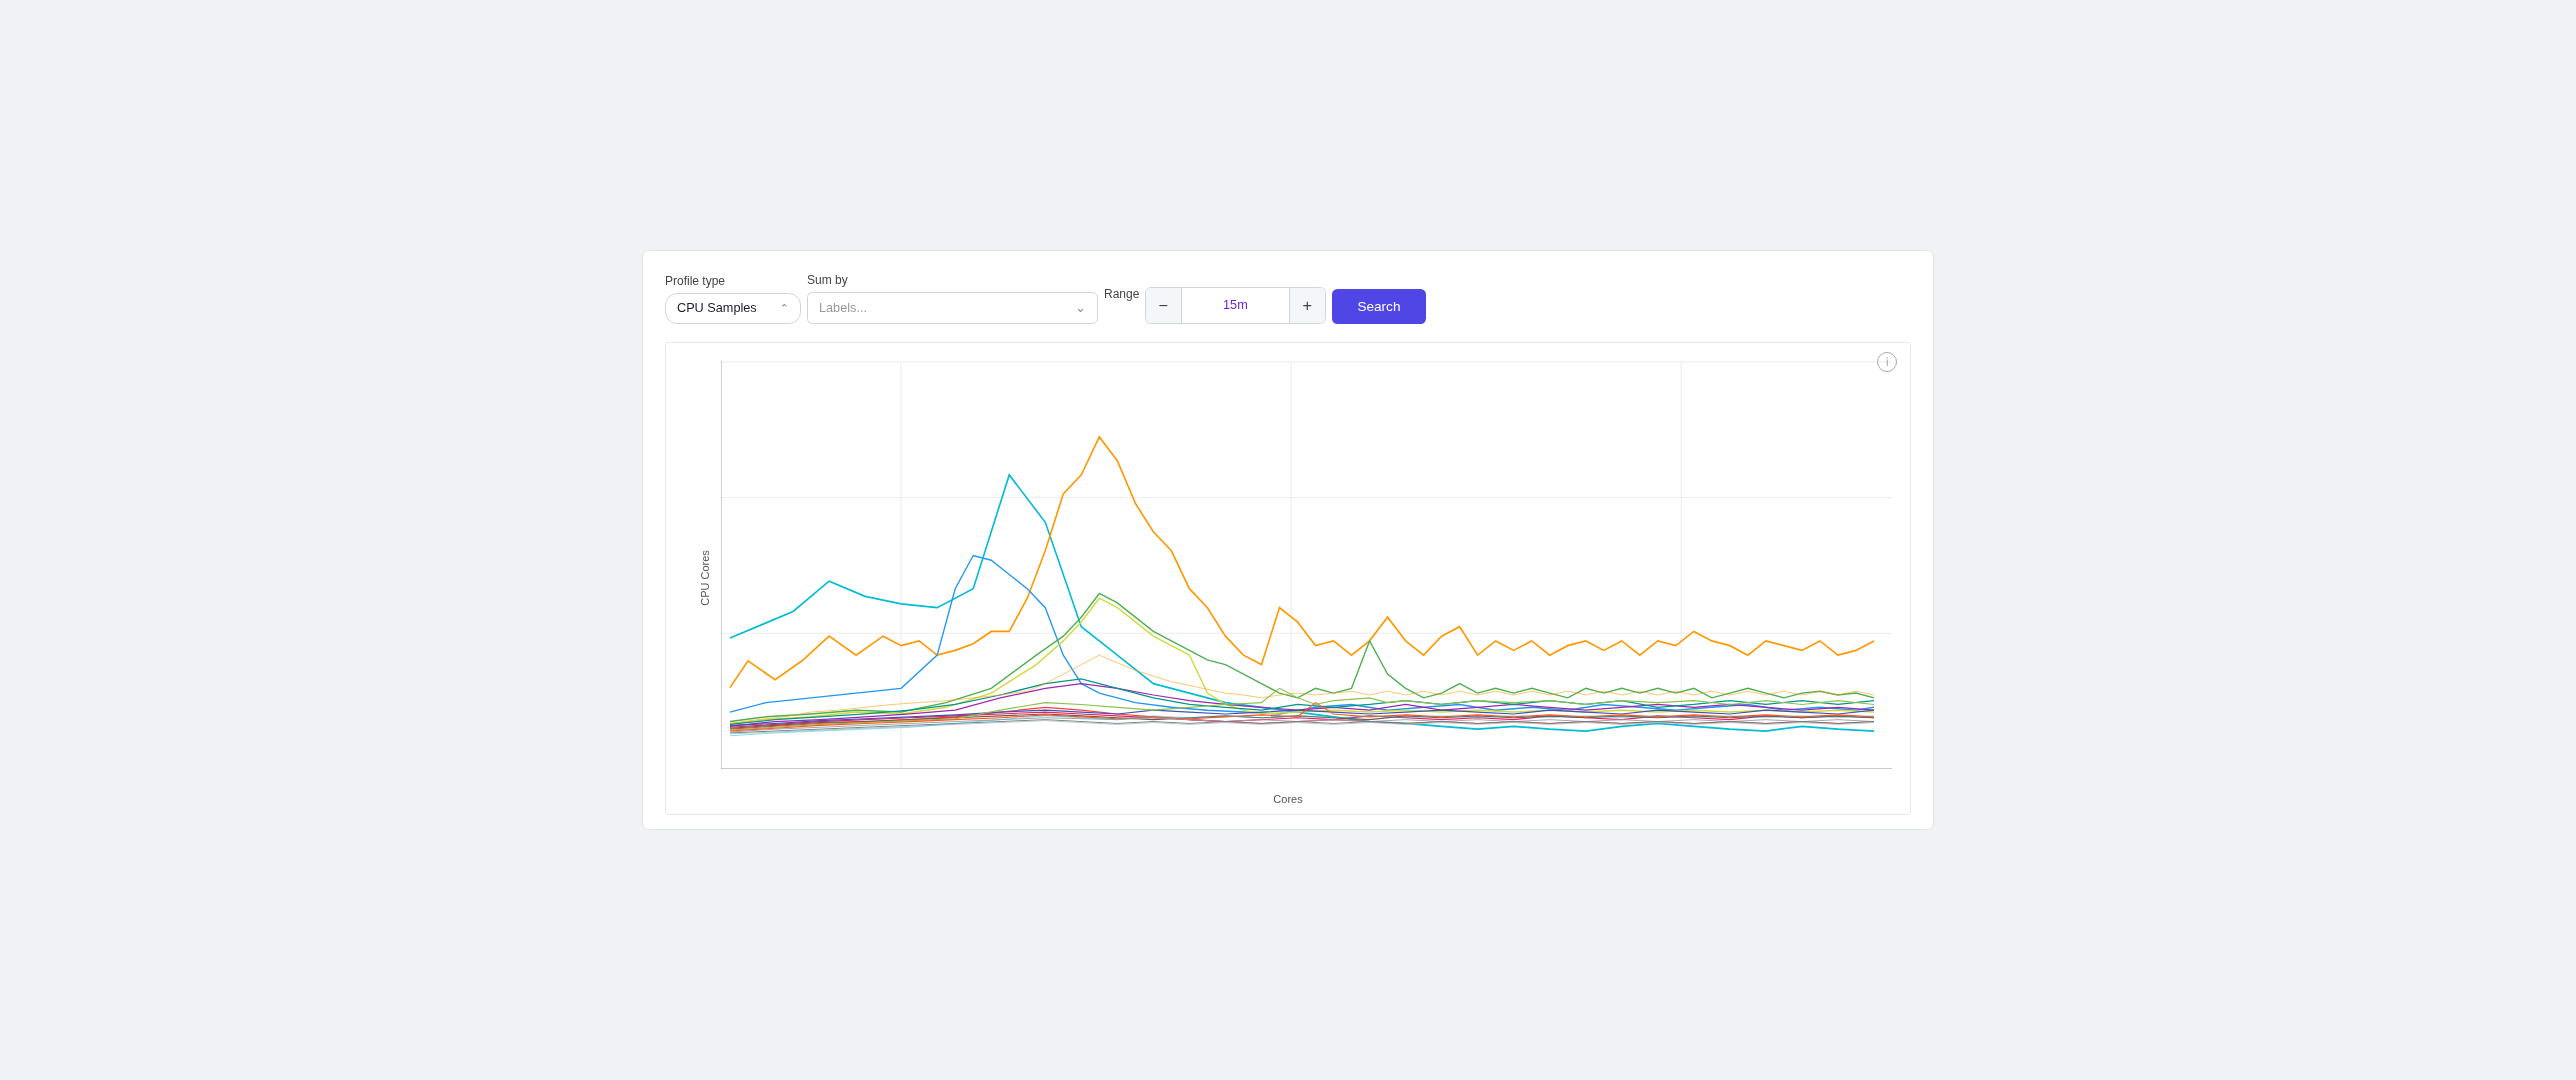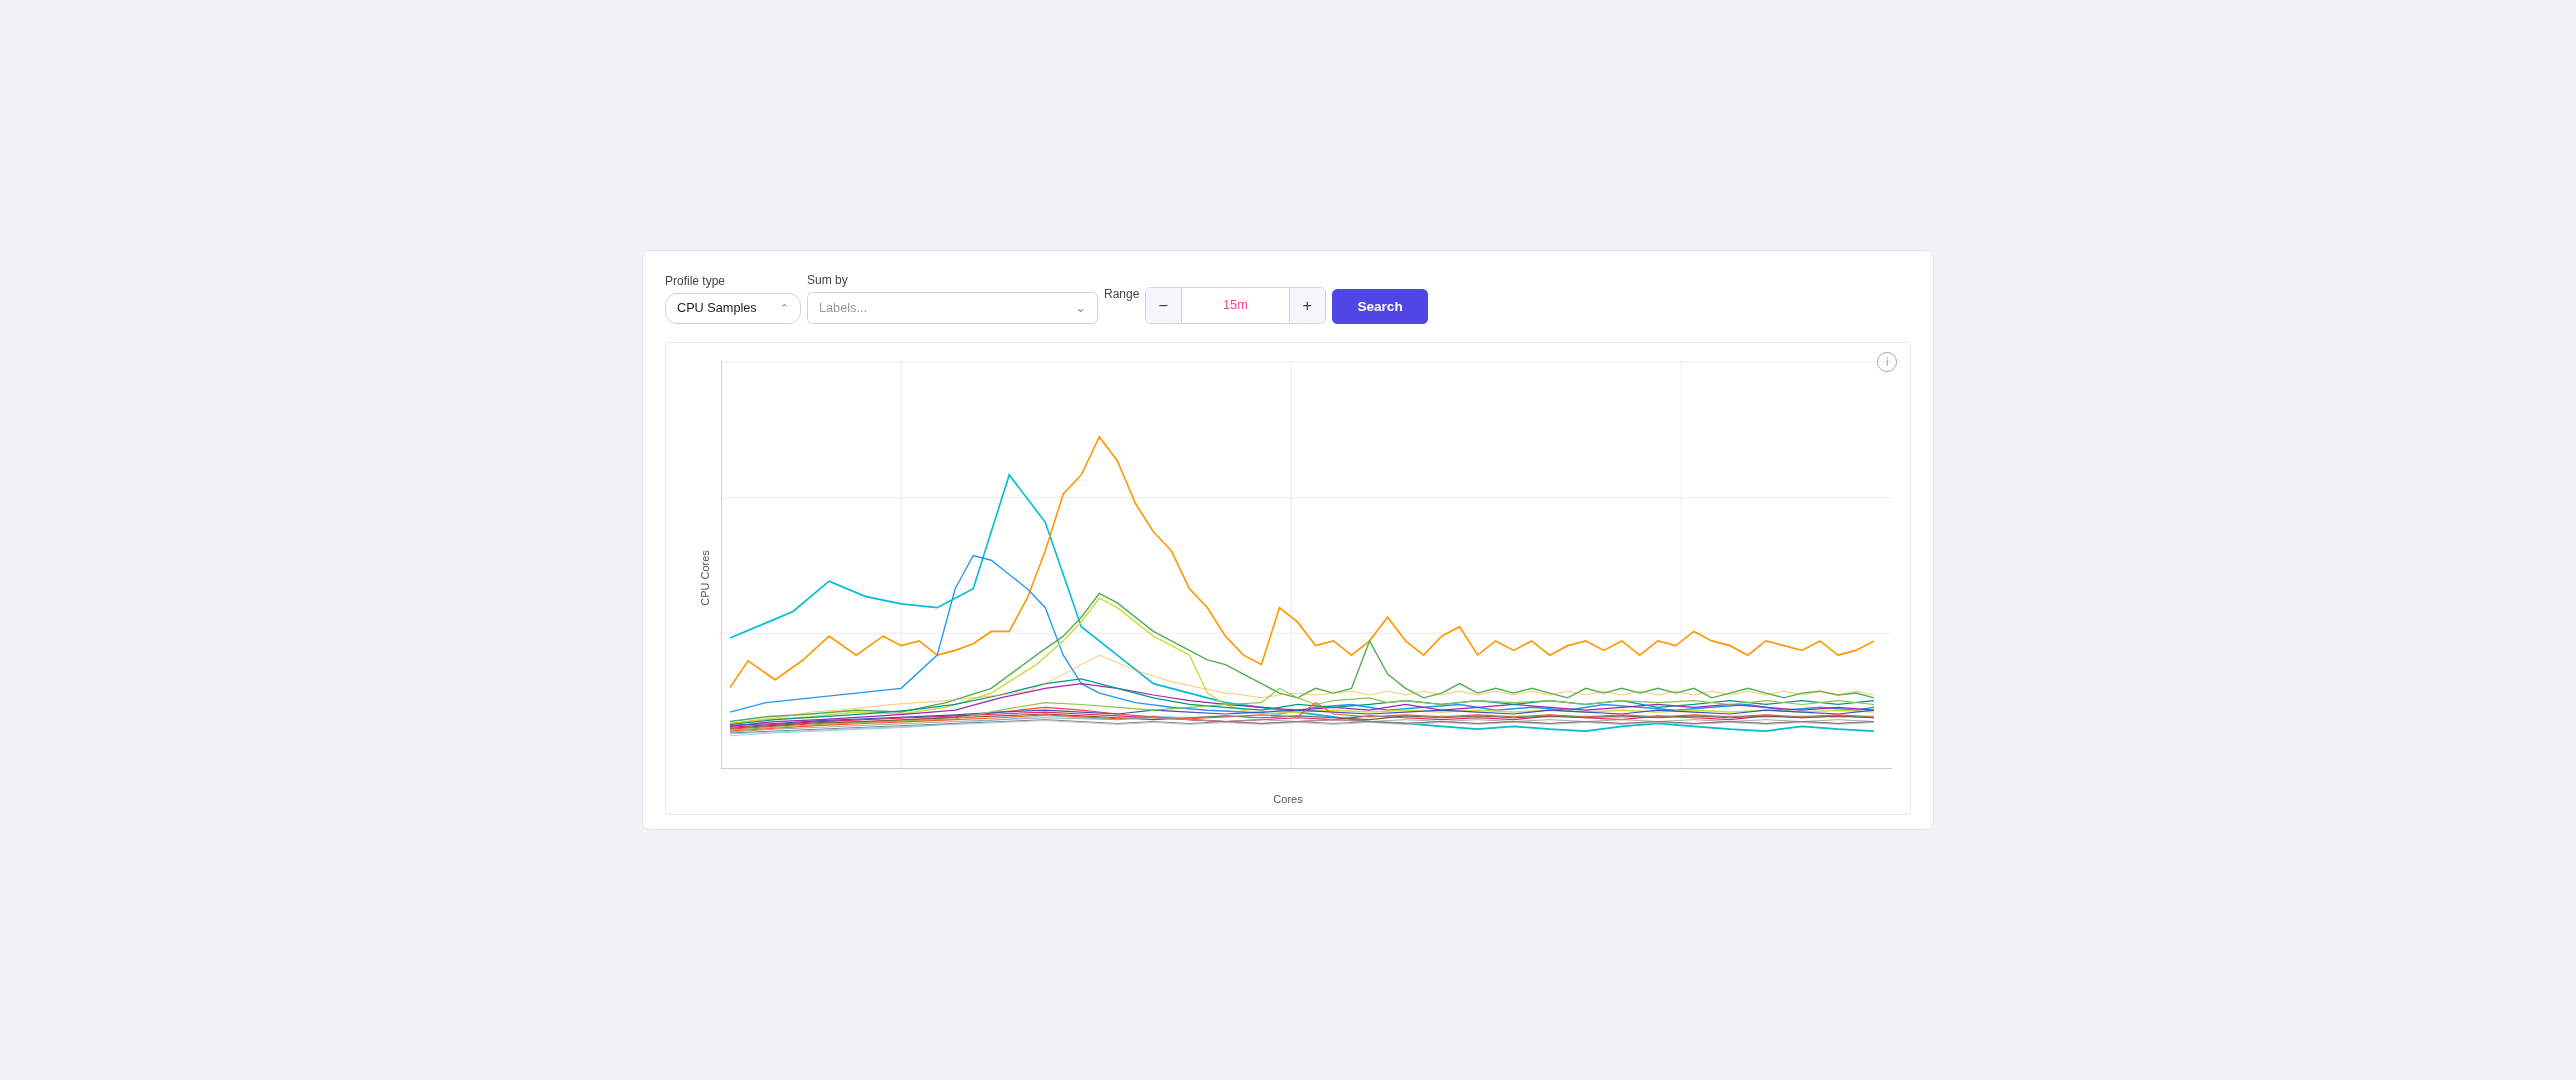--- a/index.html
+++ b/index.html
@@ -110,31 +110,31 @@
       flex-shrink: 0;
     }
     .range-value {
       border: none;
       border-left: 0.9px solid #d0d5dd;
       border-right: 0.9px solid #d0d5dd;
       text-align: center;
       width: 109px;
       height: 35px;
       font-size: 12.7px;
-      color: #ec4899;
+      color: #6d28d9;
       outline: none;
     }
     .search-btn {
       background: #4f46e5;
       color: #fff;
       border: none;
       border-radius: 5.5px;
       padding: 8.2px 25.5px;
       font-size: 13.6px;
-      font-weight: 700;
+      font-weight: 400;
       cursor: pointer;
       height: 35px;
       align-self: flex-end;
       white-space: nowrap;
     }
     .chart-area {
       position: relative;
       background: #fff;
       border: 0.9px solid #e5e8ef;
       border-radius: 3.6px;

